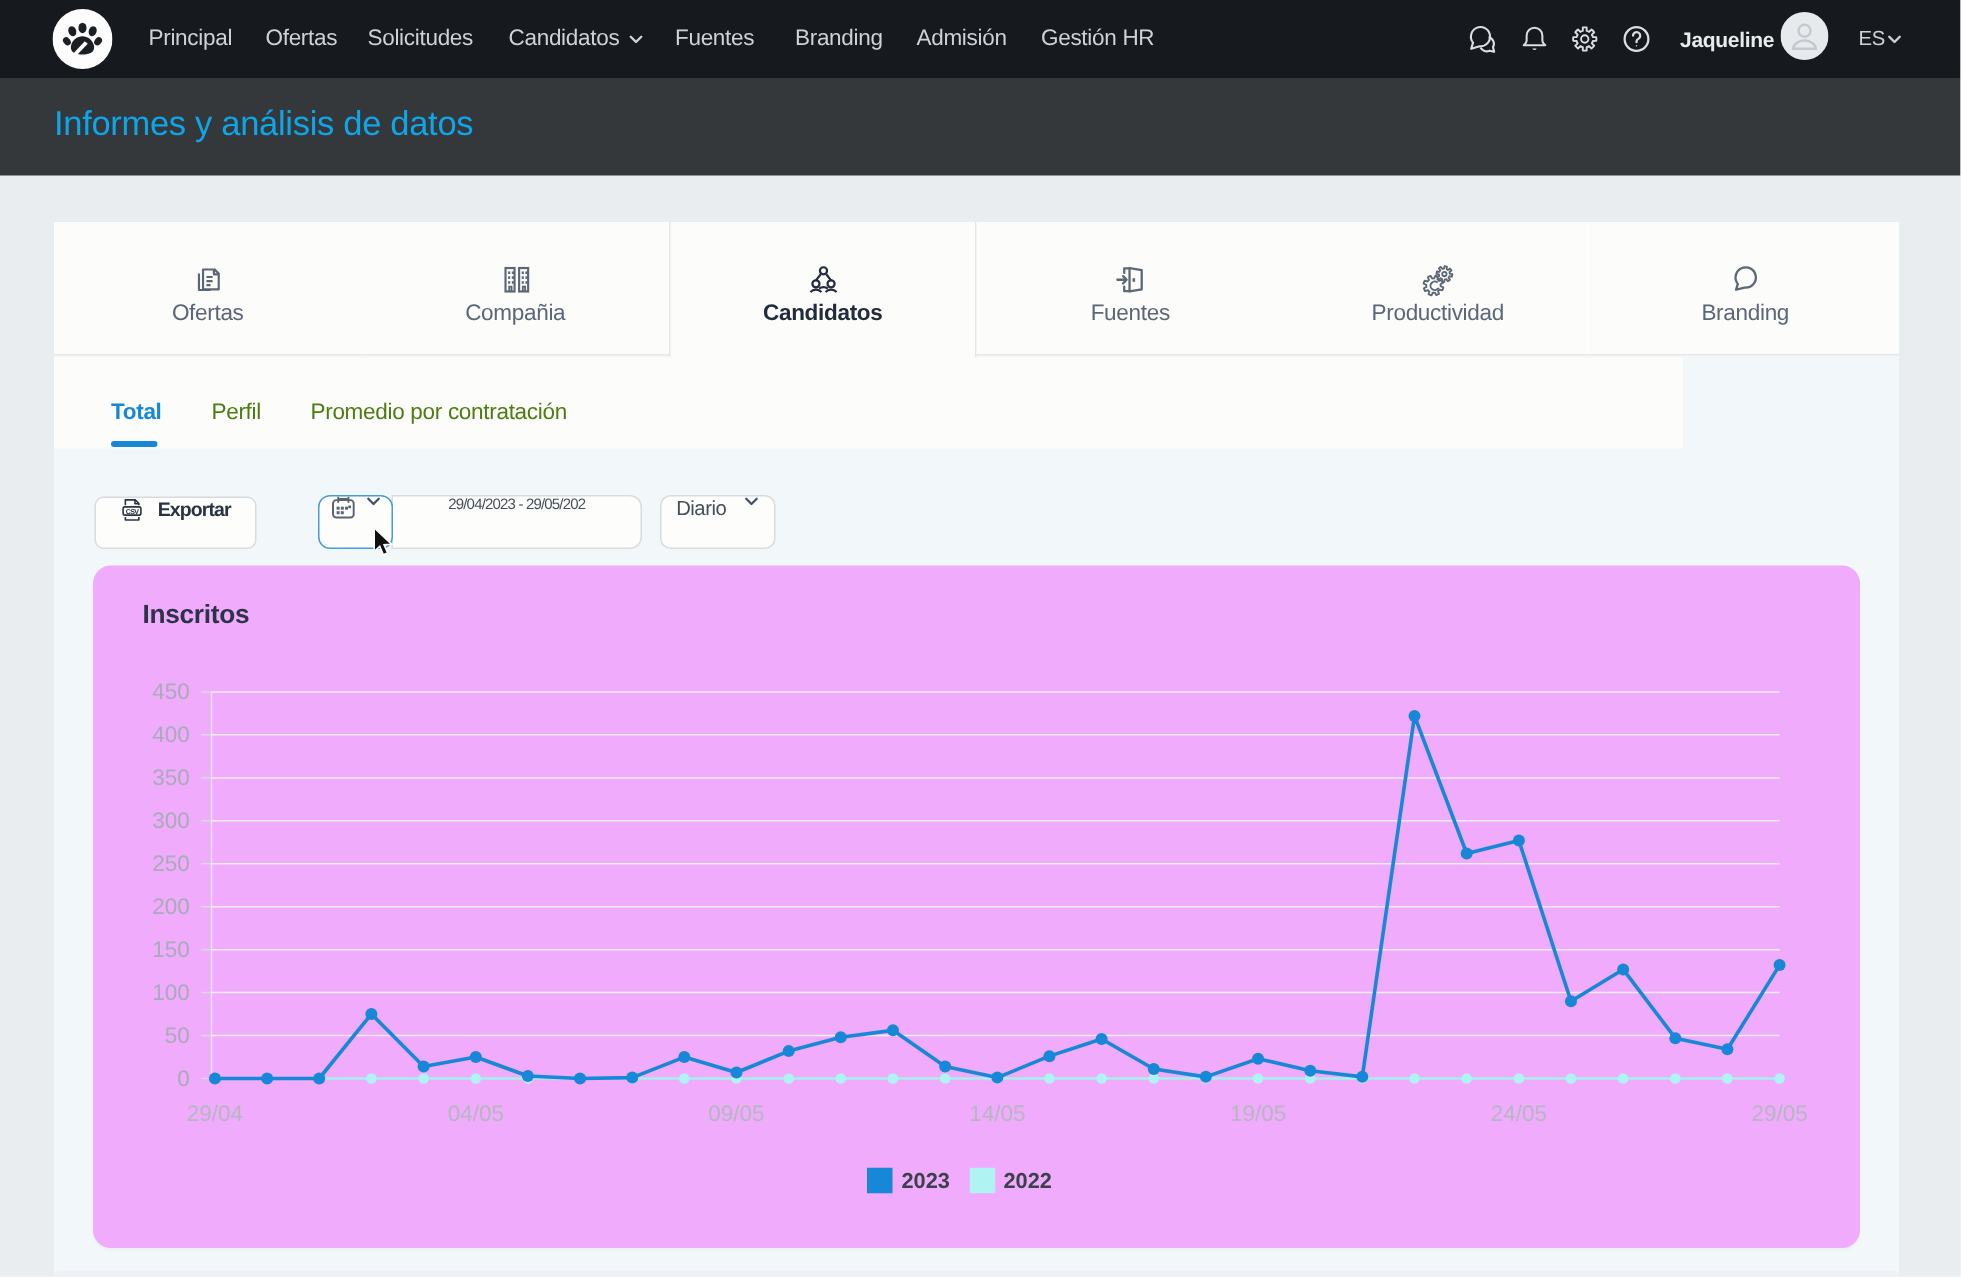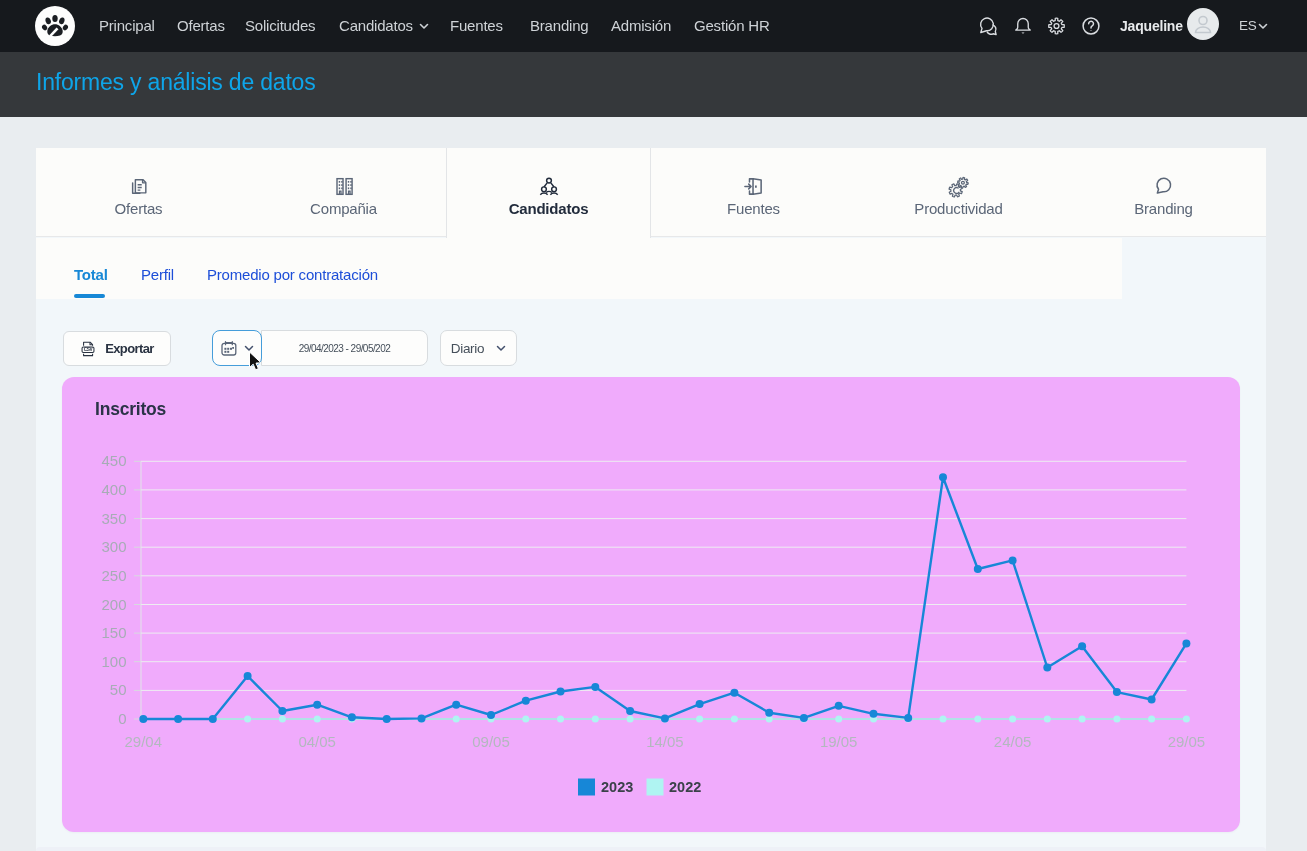--- a/index.html
+++ b/index.html
@@ -22,26 +22,26 @@
   
   #tabrow { position:absolute; left:0; top:0; width:1230px; height:90px; }
   .tab { position:absolute; top:0; width:205px; height:89px; background:#fcfcfa; border-bottom:1px solid #e7e8e9; text-align:center; color:#5b6677; }
   .tab .ticon { margin-top:28px; height:21px; }
   .tab .tlabel { margin-top:3px; font-size:15px; letter-spacing:-0.2px; }
   .tab.active { background:#fcfcfa; border-bottom:none; height:90px; border-left:1px solid #e3e5e7; border-right:1px solid #e3e5e7; color:#222c3c; }
   .tab.active .tlabel { font-weight:700; }
 
   
   #subtabs { position:absolute; left:0; top:90px; width:1086px; height:61px; background:#fcfcfa; }
-  .stab { position:absolute; top:28px; font-size:15px; color:#1d4ed8; letter-spacing:-0.2px; }
+  .stab { position:absolute; top:28px; font-size:15px; color:#4d7c0f; letter-spacing:-0.2px; }
   .stab.on { color:#1788d6; font-weight:700; }
   #stabline { position:absolute; left:38px; top:56px; width:31px; height:4px; background:#1788d6; border-radius:2px; }
 
   
-  .btn { position:absolute; background:#fdfdfc; border:1px solid #d8dcdf; border-radius:6px; display:flex; align-items:center; justify-content:center; color:#2a3342; }
+  .btn { position:absolute; background:#fdfdfc; border:1px solid #d8dcdf; border-radius:6px; display:flex; justify-content:center; color:#2a3342; }
   #exportBtn { left:27px; top:183px; width:108px; height:35px; font-weight:700; font-size:13px; letter-spacing:-0.6px; gap:9px; }
   #calBtn { left:176px; top:182px; width:50px; height:36px; border:1.5px solid #459dda; border-radius:8px; gap:7px; z-index:2; }
   #dateFld { left:225px; top:182px; width:167px; height:36px; font-size:10px; color:#454f5a; border-radius:0 8px 8px 0; letter-spacing:-0.55px; }
   #diarioBtn { left:404px; top:182px; width:77px; height:36px; font-size:13.5px; color:#454f5a; letter-spacing:-0.3px; gap:12px; border-radius:7px; }
 
   
   #card { position:absolute; left:26px; top:229px; width:1178px; height:455px; background:#f0abfc; border-radius:12px; box-shadow:0 1px 2px rgba(40,60,80,0.04); }
 </style>
 </head>
 <body>

